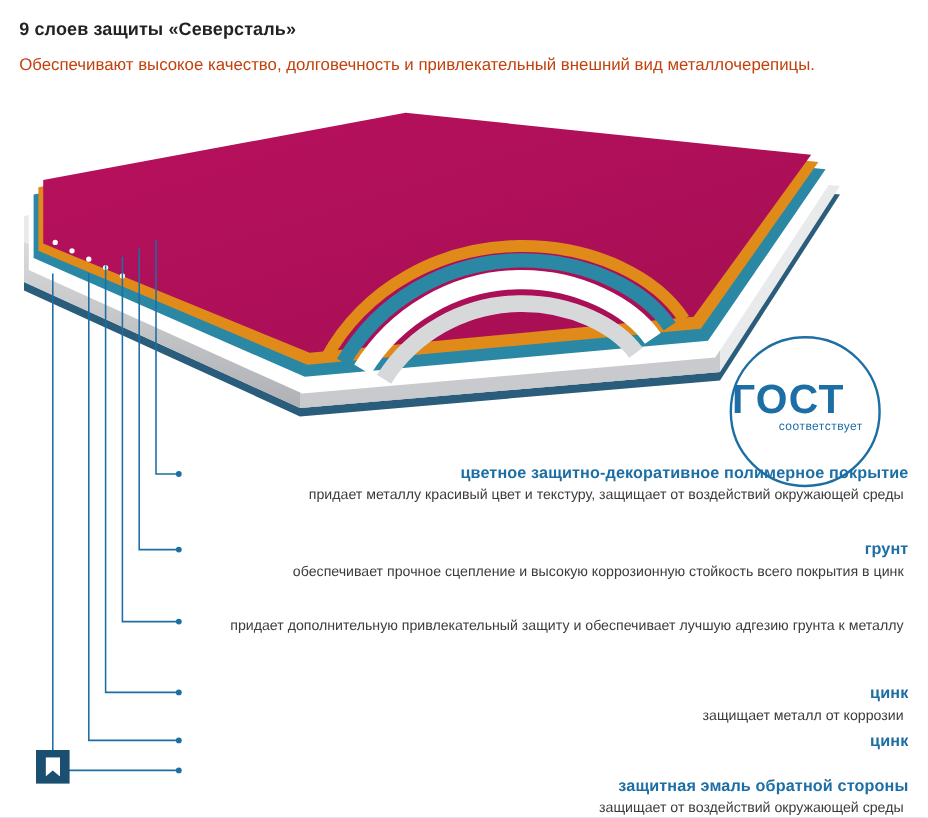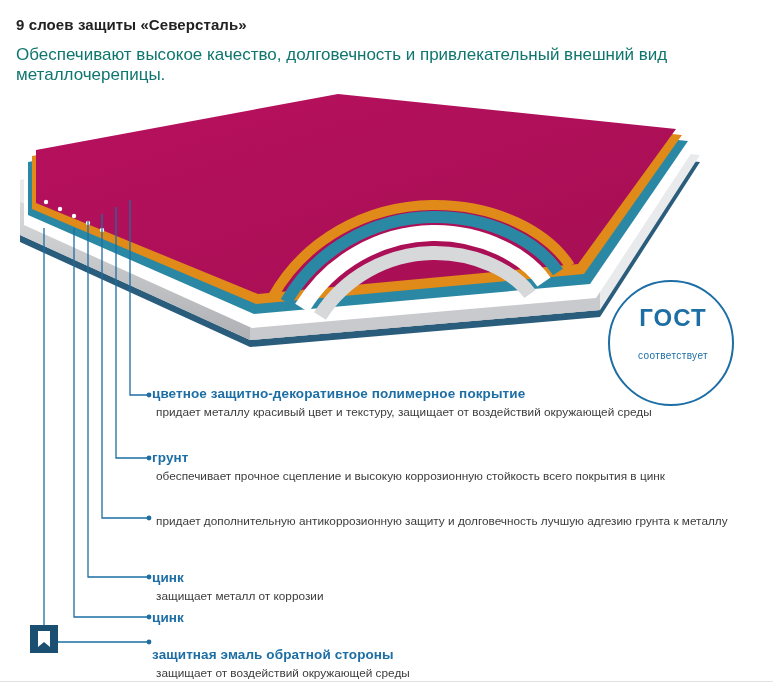--- a/index.html
+++ b/index.html
@@ -26,22 +26,22 @@
     padding: 16px 8px 0 16px;
   }
   .title {
     font-size: 15px;
     font-weight: bold;
     color: #222222;
     letter-spacing: 0.1px;
     margin: 0 0 12px 0;
   }
   .subtitle {
-    font-size: 17px;
-    color: #0f766e;
+    font-size: 14px;
+    color: #c2410c;
     margin: 0;
   }
 
   
   .illustration {
     position: absolute;
     left: 0;
     top: 92px;
     width: 773px;
     height: 290px;
@@ -52,50 +52,51 @@
     top: 188px;
     width: 126px;
     height: 126px;
     border-radius: 50%;
     border: 2px solid #1c6ea4;
     box-sizing: border-box;
   }
   .gost-text {
     position: absolute;
     left: 0;
-    top: 22px;
+    top: 32px;
     width: 126px;
-    text-align: center;
-    font-size: 24px;
+    text-align: left;
+    font-size: 34px;
     font-weight: bold;
     color: #1c6ea4;
     letter-spacing: 1px;
   }
   .gost-sub {
     position: absolute;
-    left: 0;
+    left: 11px;
     top: 68px;
     width: 126px;
     text-align: center;
     font-size: 10px;
     color: #1c6ea4;
     letter-spacing: 0.4px;
   }
 
   
   .callouts {
     position: absolute;
     left: 0;
     top: 380px;
     width: 773px;
   }
   .callout {
     position: absolute;
     left: 152px;
     width: 605px;
+    text-align: right;
   }
   .callout .c-title {
     font-size: 13.5px;
     font-weight: bold;
     color: #1c6ea4;
     margin: 0 0 3px 0;
     letter-spacing: 0.1px;
   }
   .callout .c-desc {
     font-size: 11.8px;
@@ -231,21 +232,21 @@
       <p class="c-title">цветное защитно-декоративное полимерное покрытие</p>
       <p class="c-desc">придает металлу красивый цвет и текстуру, защищает от воздействий окружающей среды</p>
     </div>
 
     <div class="callout" style="top:70px">
       <p class="c-title">грунт</p>
       <p class="c-desc">обеспечивает прочное сцепление и высокую коррозионную стойкость всего покрытия в цинк</p>
     </div>
 
     <div class="callout" style="top:130px">
-      <p class="c-desc">придает дополнительную антикоррозионную защиту и долговечность лучшую адгезию грунта к металлу</p>
+      <p class="c-desc">придает дополнительную привлекательный защиту и обеспечивает лучшую адгезию грунта к металлу</p>
     </div>
 
     <div class="callout" style="top:190px">
       <p class="c-title">цинк</p>
       <p class="c-desc">защищает металл от коррозии</p>
     </div>
 
     <div class="callout" style="top:230px">
       <p class="c-title">цинк</p>
       <p class="c-desc"></p>

